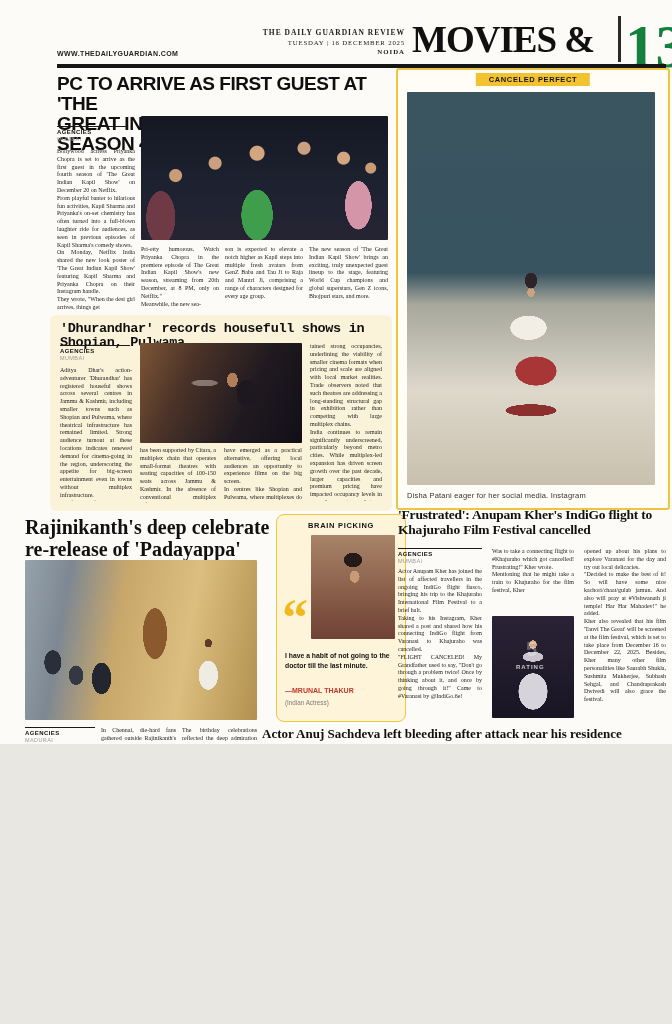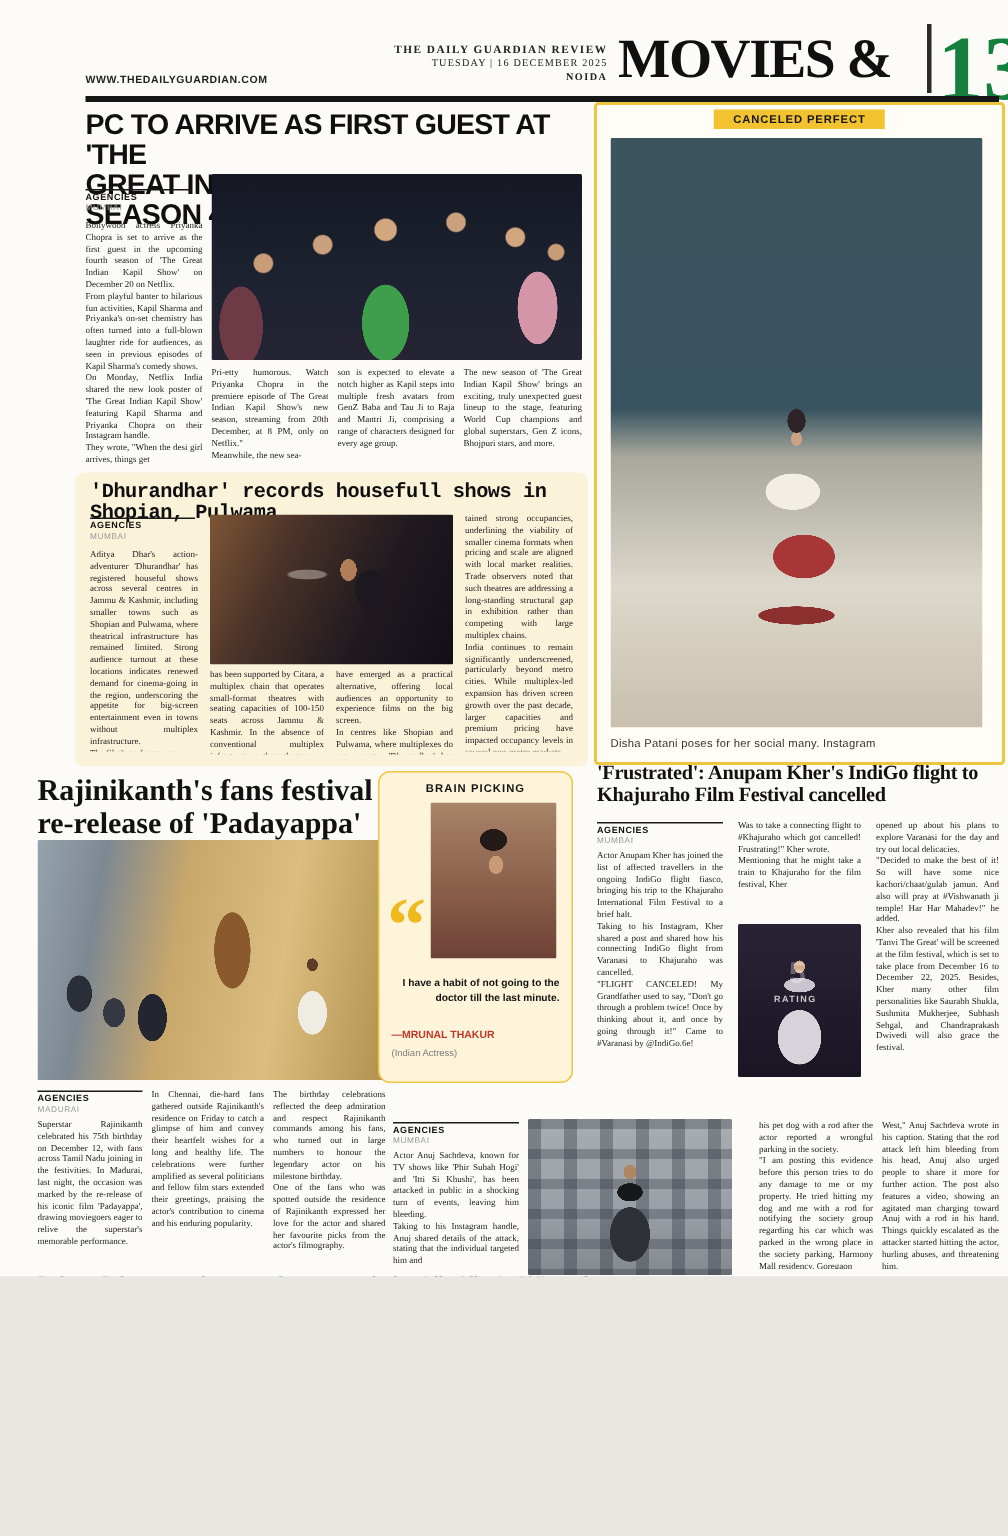--- a/index.html
+++ b/index.html
@@ -1,16 +1,16 @@
 <!DOCTYPE html>
 <html><head>
 <meta charset="utf-8">
 <style>
   html,body{margin:0;padding:0;background:#e9e7e2;}
-  #page{position:relative;width:672px;height:851px;background:#fcfbf7;margin:0 auto;overflow:hidden;
+  #page{position:relative;width:672px;height:744px;background:#fcfbf7;margin:0 auto;overflow:hidden;
         font-family:"Liberation Serif",serif;color:#1a1a1a;}
   .abs{position:absolute;}
   .bodytext{font-family:"Liberation Serif",serif;font-size:6px;line-height:1.3;text-align:justify;
             white-space:pre-line;overflow:hidden;color:#222;}
   .hl-sans{font-family:"Liberation Sans",sans-serif;font-weight:bold;letter-spacing:-0.5px;color:#0f0f0f;
            white-space:pre-line;line-height:1.06;}
   .hl-serif{font-family:"Liberation Serif",serif;font-weight:bold;color:#111;white-space:pre-line;line-height:1.1;}
   .byline{font-family:"Liberation Sans",sans-serif;border-top:1.2px solid #1a1a1a;padding-top:2px;margin-bottom:4px;}
   .byline .name{font-size:6px;font-weight:bold;letter-spacing:.4px;color:#111;}
   .byline .loc{font-size:5.5px;color:#9a9a9a;letter-spacing:.4px;margin-top:1px;}
@@ -135,56 +135,56 @@
 They wrote, "When the desi girl arrives, things get</div>
   <div class="ph ph-kapil" style="left:141px;top:116px;width:247px;height:124px;"></div>
   <div class="abs bodytext" style="left:141px;top:246px;width:78px;height:64px;">Pri-etty humorous. Watch Priyanka Chopra in the premiere episode of The Great Indian Kapil Show's new season, streaming from 20th December, at 8 PM, only on Netflix."
 Meanwhile, the new sea-</div>
   <div class="abs bodytext" style="left:225px;top:246px;width:78px;height:64px;">son is expected to elevate a notch higher as Kapil steps into multiple fresh avatars from GenZ Baba and Tau Ji to Raja and Mantri Ji, comprising a range of characters designed for every age group.</div>
   <div class="abs bodytext" style="left:309px;top:246px;width:79px;height:64px;">The new season of 'The Great Indian Kapil Show' brings an exciting, truly unexpected guest lineup to the stage, featuring World Cup champions and global superstars, Gen Z icons, Bhojpuri stars, and more.</div>
 
   <div class="abs pp-box" style="left:396px;top:68px;width:270px;height:438px;">
     <div class="abs pp-label" style="left:50%;top:3px;transform:translateX(-50%);">CANCELED PERFECT</div>
     <div class="ph ph-disha" style="left:9px;top:22px;width:248px;height:393px;"></div>
-    <div class="abs caption" style="left:9px;top:421px;width:248px;">Disha Patani poses for her social many. Instagram</div>
+    <div class="abs caption" style="left:9px;top:421px;width:248px;">Disha Patani eager for her social media. Instagram</div>
   </div>
 
   <div class="abs cream-box" style="left:50px;top:315px;width:342px;height:196px;">
     <div class="abs hl-sans" style="left:10px;top:7px;width:324px;font-size:13.5px;letter-spacing:-0.3px;font-family:Liberation Mono, monospace;">'Dhurandhar' records housefull shows in Shopian, Pulwama</div>
     <div class="abs" style="left:10px;top:30px;width:70px;">
       <div class="byline">
         <div class="name">AGENCIES</div>
         <div class="loc">MUMBAI</div>
       </div>
     </div>
     <div class="abs bodytext" style="left:10px;top:52px;width:72px;height:134px;">Aditya Dhar's action-adventurer 'Dhurandhar' has registered houseful shows across several centres in Jammu &amp; Kashmir, including smaller towns such as Shopian and Pulwama, where theatrical infrastructure has remained limited. Strong audience turnout at these locations indicates renewed demand for cinema-going in the region, underscoring the appetite for big-screen entertainment even in towns without multiplex infrastructure.
 The film's performance</div>
     <div class="ph ph-dhur" style="left:90px;top:28px;width:162px;height:100px;"></div>
     <div class="abs bodytext" style="left:90px;top:132px;width:76px;height:56px;">has been supported by Citara, a multiplex chain that operates small-format theatres with seating capacities of 100-150 seats across Jammu &amp; Kashmir. In the absence of conventional multiplex infrastructure, these theatres</div>
     <div class="abs bodytext" style="left:174px;top:132px;width:78px;height:56px;">have emerged as a practical alternative, offering local audiences an opportunity to experience films on the big screen.
 In centres like Shopian and Pulwama, where multiplexes do not operate, 'Dhurandhar' has main-</div>
     <div class="abs bodytext" style="left:260px;top:28px;width:72px;height:158px;">tained strong occupancies, underlining the viability of smaller cinema formats when pricing and scale are aligned with local market realities. Trade observers noted that such theatres are addressing a long-standing structural gap in exhibition rather than competing with large multiplex chains.
 India continues to remain significantly underscreened, particularly beyond metro cities. While multiplex-led expansion has driven screen growth over the past decade, larger capacities and premium pricing have impacted occupancy levels in several non-metro markets.</div>
   </div>
 
-  <div class="abs hl-serif" style="left:25px;top:516px;width:300px;font-size:20px;">Rajinikanth's fans festival
+  <div class="abs hl-serif" style="left:25px;top:516px;width:300px;font-size:20px;">Rajinikanth's deep celebrate
 re-release of 'Padayappa'</div>
   <div class="ph ph-rajini" style="left:25px;top:560px;width:232px;height:160px;"></div>
   <div class="abs" style="left:25px;top:727px;width:70px;">
     <div class="byline">
       <div class="name">AGENCIES</div>
       <div class="loc">MADURAI</div>
     </div>
     <div class="bodytext" style="height:100px;">Superstar Rajinikanth celebrated his 75th birthday on December 12, with fans across Tamil Nadu joining in the festivities. In Madurai, last night, the occasion was marked by the re-release of his iconic film 'Padayappa', drawing moviegoers eager to relive the superstar's memorable performance.</div>
   </div>
   <div class="abs bodytext" style="left:101px;top:727px;width:75px;height:118px;">In Chennai, die-hard fans gathered outside Rajinikanth's residence on Friday to catch a glimpse of him and convey their heartfelt wishes for a long and healthy life. The celebrations were further amplified as several politicians and fellow film stars extended their greetings, praising the actor's contribution to cinema and his enduring popularity.</div>
   <div class="abs bodytext" style="left:182px;top:727px;width:75px;height:118px;">The birthday celebrations reflected the deep admiration and respect Rajinikanth commands among his fans, who turned out in large numbers to honour the legendary actor on his milestone birthday.
 One of the fans who was spotted outside the residence of Rajinikanth expressed her love for the actor and shared her favourite picks from the actor's filmography.</div>
 
-  <div class="abs bp-box" style="left:252px;top:514px;width:128px;height:206px;text-align:right;">
+  <div class="abs bp-box" style="left:276px;top:514px;width:128px;height:206px;">
     <div class="abs bp-label" style="left:50%;top:6px;transform:translateX(-50%);white-space:nowrap;">BRAIN PICKING</div>
     <div class="ph ph-mrunal" style="left:34px;top:20px;width:84px;height:104px;"></div>
     <div class="abs bp-quotemark" style="left:5px;top:96px;">“</div>
     <div class="abs bp-quote" style="left:8px;top:136px;width:112px;">I have a habit of not going to the doctor till the last minute.</div>
     <div class="abs bp-attr" style="left:8px;top:172px;">—MRUNAL THAKUR</div>
     <div class="abs bp-role" style="left:8px;top:184px;">(Indian Actress)</div>
   </div>
 
   <div class="abs hl-serif" style="left:398px;top:508px;width:268px;font-size:13.5px;letter-spacing:-0.2px;">'Frustrated': Anupam Kher's IndiGo flight to
 Khajuraho Film Festival cancelled</div>
@@ -200,20 +200,21 @@
   <div class="abs bodytext" style="left:492px;top:548px;width:82px;height:62px;">Was to take a connecting flight to #Khajuraho which got cancelled! Frustrating!" Kher wrote.
 Mentioning that he might take a train to Khajuraho for the film festival, Kher</div>
   <div class="ph ph-kher" style="left:492px;top:616px;width:82px;height:102px;">
     <div class="abs kher-phtext-big" style="left:34px;top:22px;">5</div>
     <div class="abs kher-phtext" style="left:24px;top:48px;">RATING</div>
   </div>
   <div class="abs bodytext" style="left:584px;top:548px;width:82px;height:172px;">opened up about his plans to explore Varanasi for the day and try out local delicacies.
 "Decided to make the best of it! So will have some nice kachori/chaat/gulab jamun. And also will pray at #Vishwanath ji temple! Har Har Mahadev!" he added.
 Kher also revealed that his film 'Tanvi The Great' will be screened at the film festival, which is set to take place from December 16 to December 22, 2025. Besides, Kher many other film personalities like Saurabh Shukla, Sushmita Mukherjee, Subhash Sehgal, and Chandraprakash Dwivedi will also grace the festival.</div>
 
+  <div class="abs hl-serif" style="left:262px;top:727px;width:404px;font-size:13px;white-space:nowrap;">Actor Anuj Sachdeva left bleeding after attack near his residence</div>
   <div class="abs" style="left:262px;top:748px;width:84px;">
     <div class="byline">
       <div class="name">AGENCIES</div>
       <div class="loc">MUMBAI</div>
     </div>
     <div class="bodytext" style="height:80px;">Actor Anuj Sachdeva, known for TV shows like 'Phir Subah Hogi' and 'Itti Si Khushi', has been attacked in public in a shocking turn of events, leaving him bleeding.
 Taking to his Instagram handle, Anuj shared details of the attack, stating that the individual targeted him and</div>
   </div>
   <div class="ph ph-anuj" style="left:352px;top:746px;width:136px;height:104px;"></div>
   <div class="abs bodytext" style="left:506px;top:748px;width:76px;height:98px;">his pet dog with a rod after the actor reported a wrongful parking in the society.

